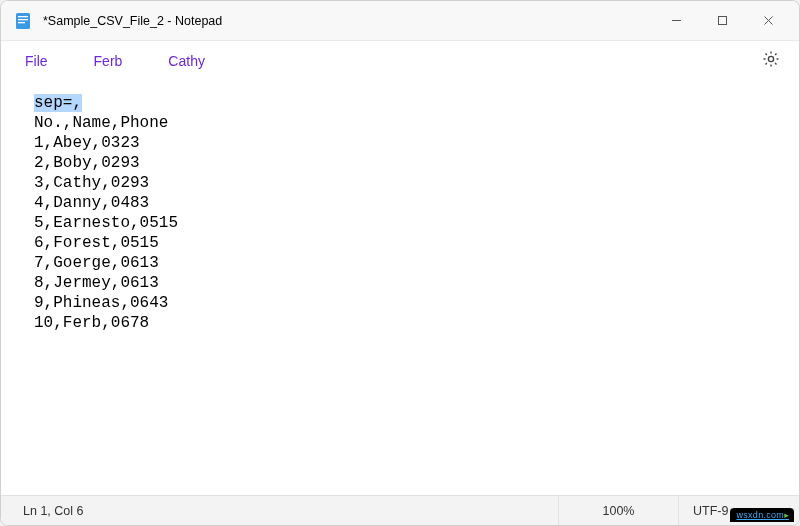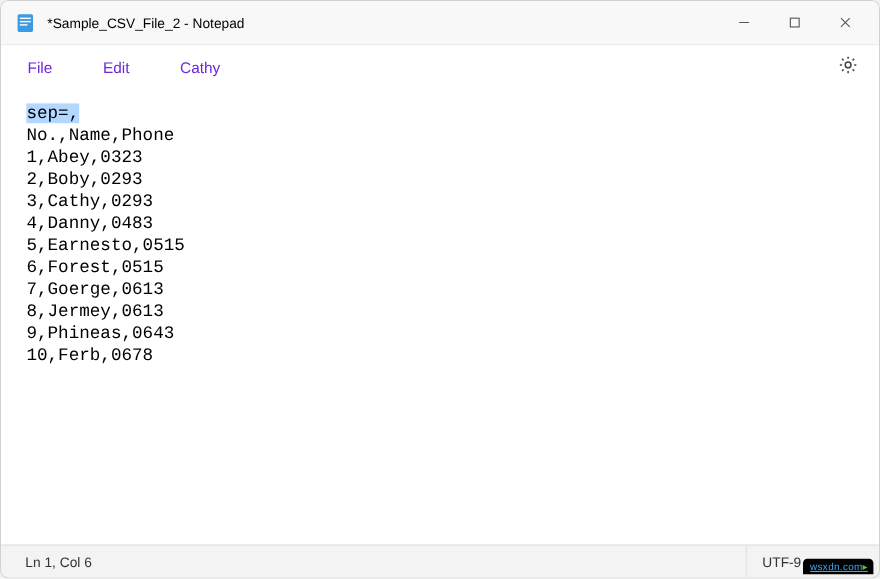--- a/index.html
+++ b/index.html
@@ -78,21 +78,21 @@
       width: 36px;
       height: 36px;
       display: flex;
       align-items: center;
       justify-content: center;
       color: #444;
     }
     .settings-btn svg { width: 18px; height: 18px; }
     .editor {
       flex: 1;
-      padding: 12px 16px 8px 23px;
+      padding: 12px 16px 8px 33px;
       font-family: Consolas, "Courier New", monospace;
       font-size: 16px;
       line-height: 20px;
       color: #000;
       white-space: pre;
       overflow: auto;
       background: #ffffff;
     }
     .sel {
       background: #b4d7ff;
@@ -162,21 +162,21 @@
         <svg viewBox="0 0 11 11">
             <line x1="1.5" y1="1.5" x2="9.5" y2="9.5" stroke="#555" stroke-width="1"></line>
             <line x1="9.5" y1="1.5" x2="1.5" y2="9.5" stroke="#555" stroke-width="1"></line>
           </svg>
       </div>
     </div>
   </div>
 
   <div class="menubar">
     <div class="menu-item">File</div>
-    <div class="menu-item">Edit</div>
+    <div class="menu-item">Ferb</div>
     <div class="menu-item">Cathy</div>
     <div class="spacer"></div>
     <div class="settings-btn">
       <span>
         <svg viewBox="0 0 18 18" fill="none" stroke="#444" stroke-width="1.4">
             <circle cx="9" cy="9" r="2.6"></circle>
             <path d="M9 1.5v2M9 14.5v2M1.5 9h2M14.5 9h2M3.5 3.5l1.4 1.4M13.1 13.1l1.4 1.4M14.5 3.5l-1.4 1.4M4.9 13.1l-1.4 1.4"></path>
           </svg>
       </span>
     </div>
@@ -190,17 +190,18 @@
 4,Danny,0483
 5,Earnesto,0515
 6,Forest,0515
 7,Goerge,0613
 8,Jermey,0613
 9,Phineas,0643
 10,Ferb,0678</span></div>
 
   <div class="statusbar">
     <div class="status-cell first">Ln 1, Col 6</div>
+    <div class="status-cell zoom">100%</div>
     <div class="status-cell enc">UTF-9</div>
   </div>
 </div>
 
 <div class="watermark"><span>wsxdn.com</span><span class="dot">▸</span></div>
 
 </body></html>

